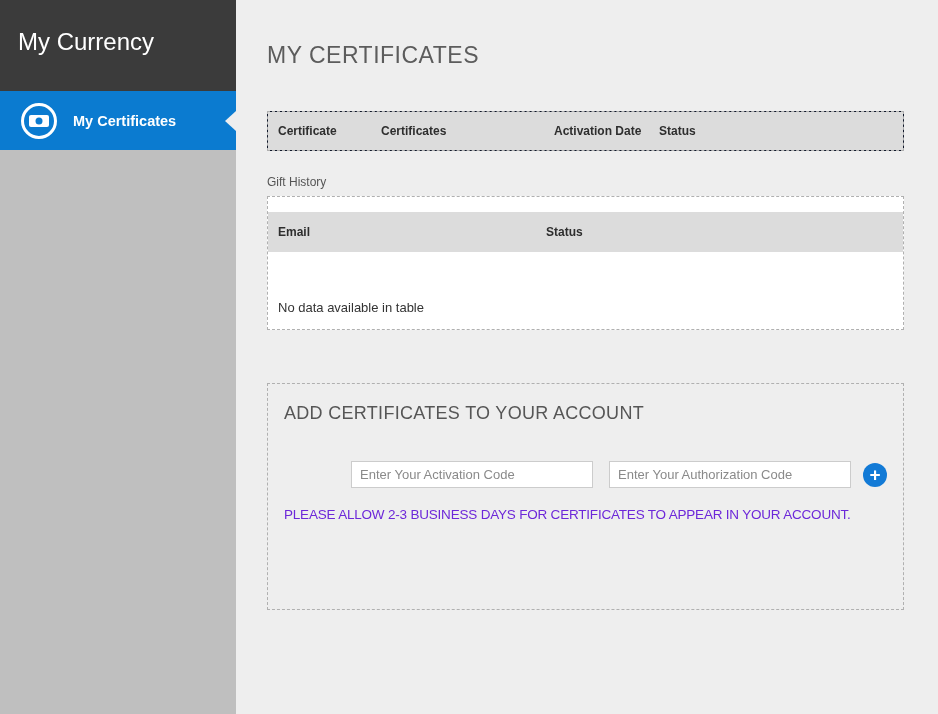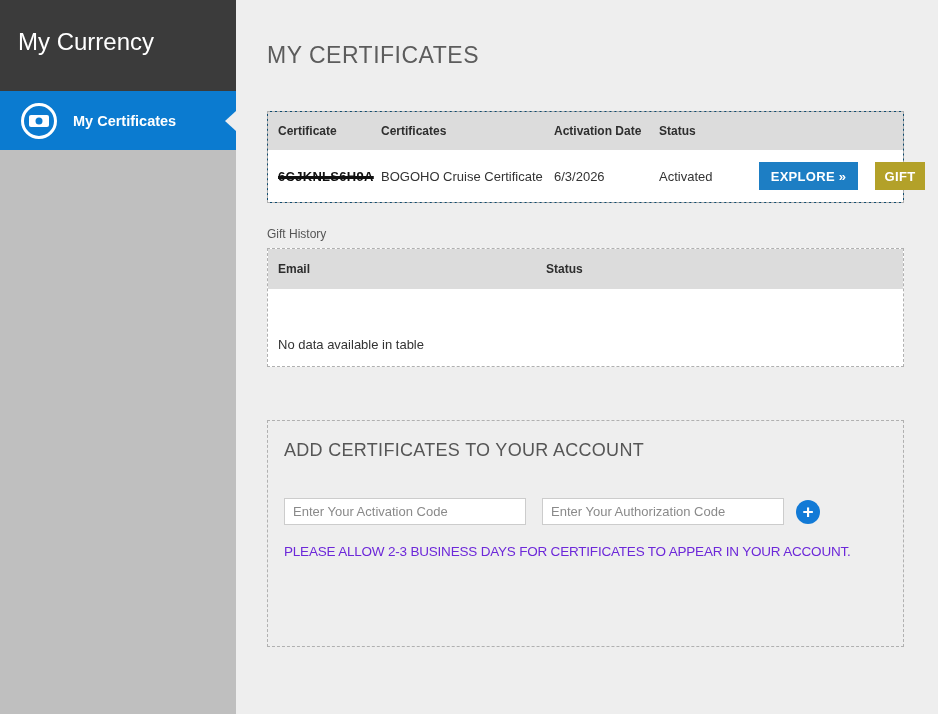--- a/index.html
+++ b/index.html
@@ -87,21 +87,21 @@
     margin-top: 42px;
     font-size: 23px;
     font-weight: 400;
     color: #5c5c5c;
     letter-spacing: 0.5px;
   }
 
   .panel-border { border: 1px dashed #b0b0b0; }
 
   
-  .cert-table { margin-top: 42px; width: 637px; background: #0c4a6e; }
+  .cert-table { margin-top: 42px; width: 637px; background: #0f172a; }
   .cert-head {
     display: grid;
     grid-template-columns: 103px 173px 105px 100px 1fr;
     background: #dcdcdc;
     height: 38px;
     align-items: center;
     padding-left: 10px;
     font-weight: bold;
     font-size: 12px;
     color: #2e2e2e;
@@ -151,20 +151,21 @@
   .gift-head {
     display: grid;
     grid-template-columns: 268px 1fr;
     background: #dcdcdc;
     height: 40px;
     align-items: center;
     padding-left: 10px;
     font-weight: bold;
     font-size: 12px;
     color: #2e2e2e;
+    margin-top: 15px;
   }
   .gift-body {
     height: 44px;
     display: flex;
     align-items: center;
     padding-left: 10px;
     font-size: 13px;
     color: #333333;
     background: #ffffff;
     margin-top: 33px;
@@ -181,20 +182,21 @@
   .add-heading {
     font-size: 18px;
     font-weight: 400;
     color: #565656;
     letter-spacing: 0.3px;
   }
   .add-row {
     margin-top: 37px;
     display: flex;
     align-items: center;
+    justify-content: flex-end;
   }
   .code-input {
     width: 242px;
     height: 27px;
     border: 1px solid #cccccc;
     background: #ffffff;
     padding: 0 8px;
     font-size: 13px;
     color: #444444;
     font-family: "Liberation Sans", "DejaVu Sans", sans-serif;
@@ -244,30 +246,20 @@
   <h1 class="page-title">MY CERTIFICATES</h1>
 
   <div class="cert-table panel-border">
     <div class="cert-head">
       <span>Certificate</span>
       <span>Certificates</span>
       <span>Activation Date</span>
       <span>Status</span>
       <span></span>
     </div>
-    <div class="cert-row">
-      <span class="cert-code">6CJKNLS6H9A</span>
-      <span>BOGOHO Cruise Certificate</span>
-      <span>6/3/2026</span>
-      <span>Activated</span>
-      <span class="row-actions">
-        <button class="btn btn-explore">EXPLORE »</button>
-        <button class="btn btn-gift">GIFT</button>
-      </span>
-    </div>
   </div>
 
   <div class="gift-title">Gift History</div>
   <div class="gift-table panel-border">
     <div class="gift-head">
       <span>Email</span>
       <span>Status</span>
     </div>
     <div class="gift-body">
       <span>No data available in table</span>

